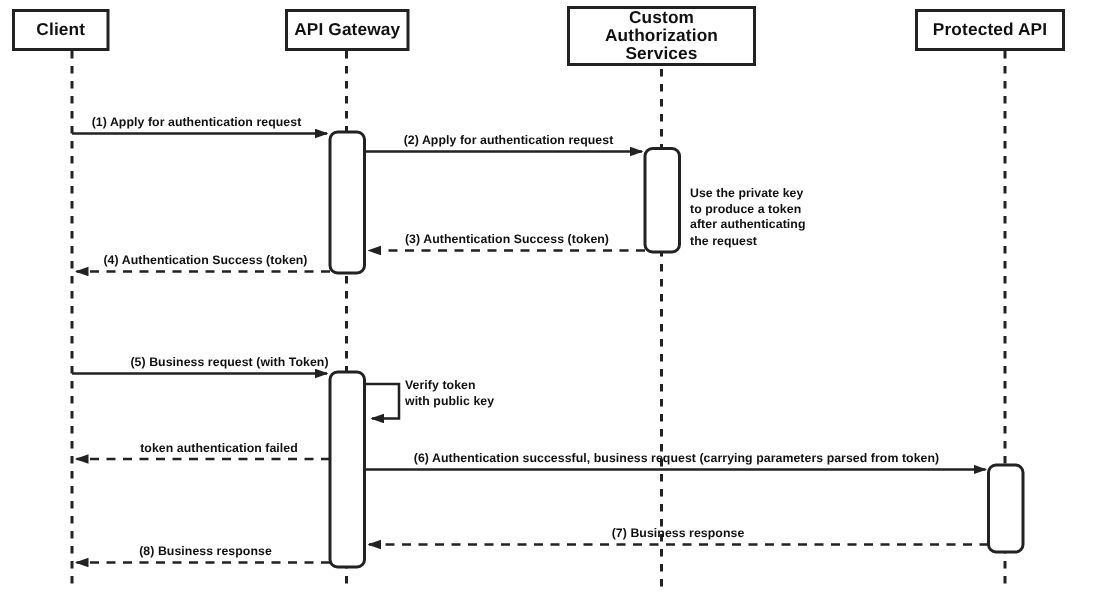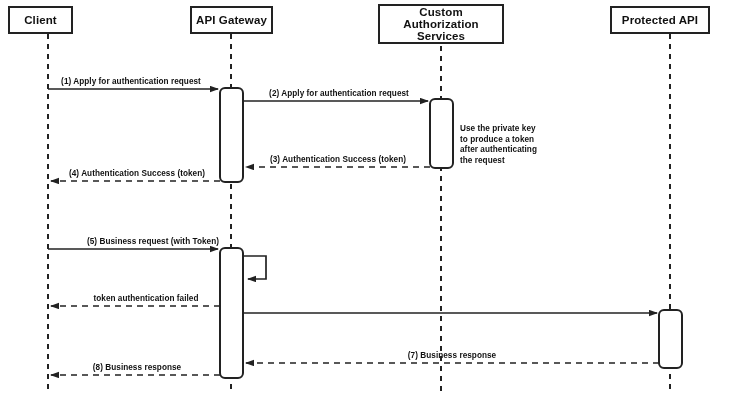--- a/index.html
+++ b/index.html
@@ -121,21 +121,26 @@
   <div class="msg-label center" style="left:339px;top:89px;">(2) Apply for authentication request</div>
 
   <div class="msg-label center" style="left:338px;top:155px;">(3) Authentication Success (token)</div>
 
   <div class="msg-label center" style="left:137px;top:169px;">(4) Authentication Success (token)</div>
 
   <div class="msg-label center" style="left:131px;top:237px;padding-left:44px;">(5) Business request (with Token)</div>
 
   <div class="msg-label center" style="left:136px;top:294px;padding-left:20px;">token authentication failed</div>
 
+  <div class="msg-label center" style="left:451px;top:301px;">(6) Authentication successful, business request (carrying parameters parsed from token)</div>
 
   <div class="msg-label center" style="left:452px;top:351px;">(7) Business response</div>
 
   <div class="msg-label center" style="left:137px;top:363px;">(8) Business response</div>
 
+  <div class="self-note" style="left:270px;top:251px;">
+    <div>Verify token</div>
+    <div>with public key</div>
+  </div>
 
   <div class="note-text" style="left:460px;top:104px;margin-top:20px;">Use the private key to produce a token after authenticating the request</div>
 
 </div>
 
 </body></html>

